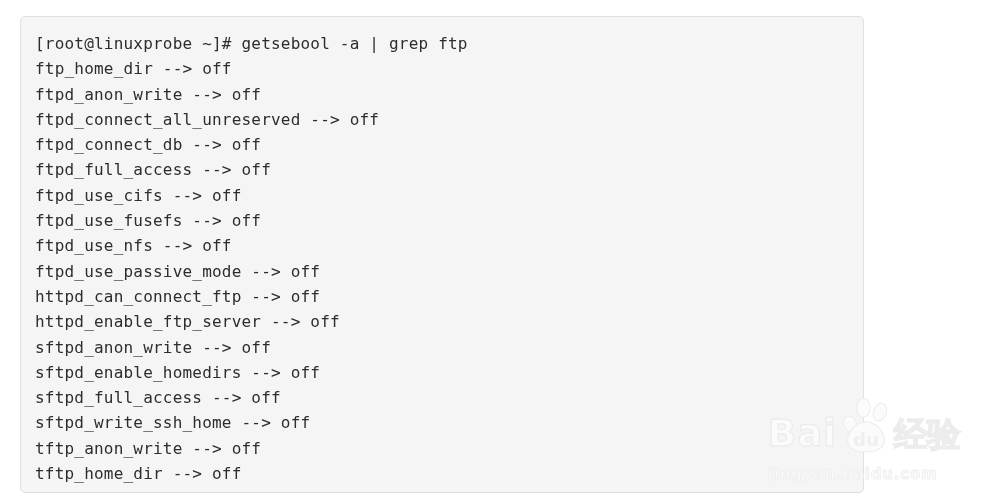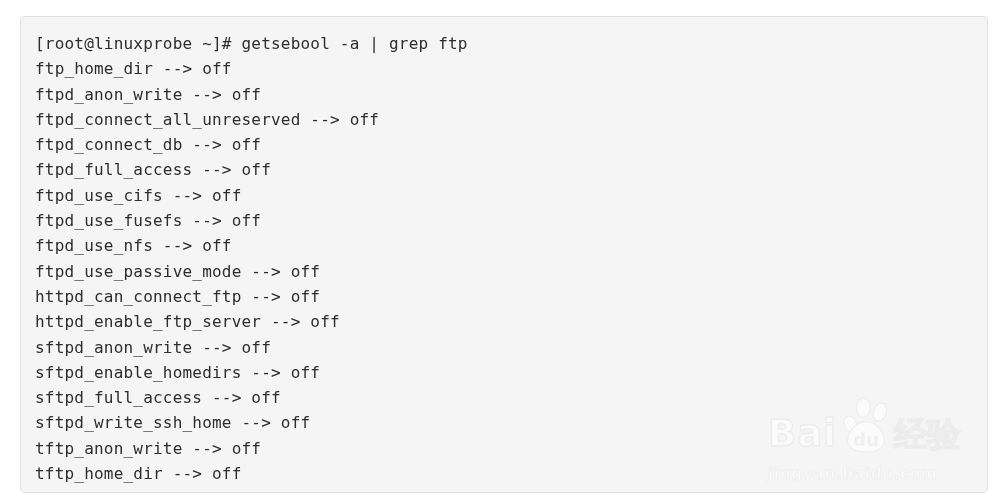--- a/index.html
+++ b/index.html
@@ -11,21 +11,21 @@
     width: 1000px;
     height: 504px;
     background: #ffffff;
     overflow: hidden;
     font-family: "DejaVu Sans", sans-serif;
   }
   .terminal {
     position: absolute;
     left: 20px;
     top: 16px;
-    width: 968px;
+    width: 844px;
     height: 477px;
     box-sizing: border-box;
     background: #f5f5f5;
     border: 1px solid #e0e0e0;
     border-radius: 5px;
   }
   .term-text {
     margin: 0;
     padding: 14px 14px 6px 14px;
     font-family: "DejaVu Sans Mono", monospace;

